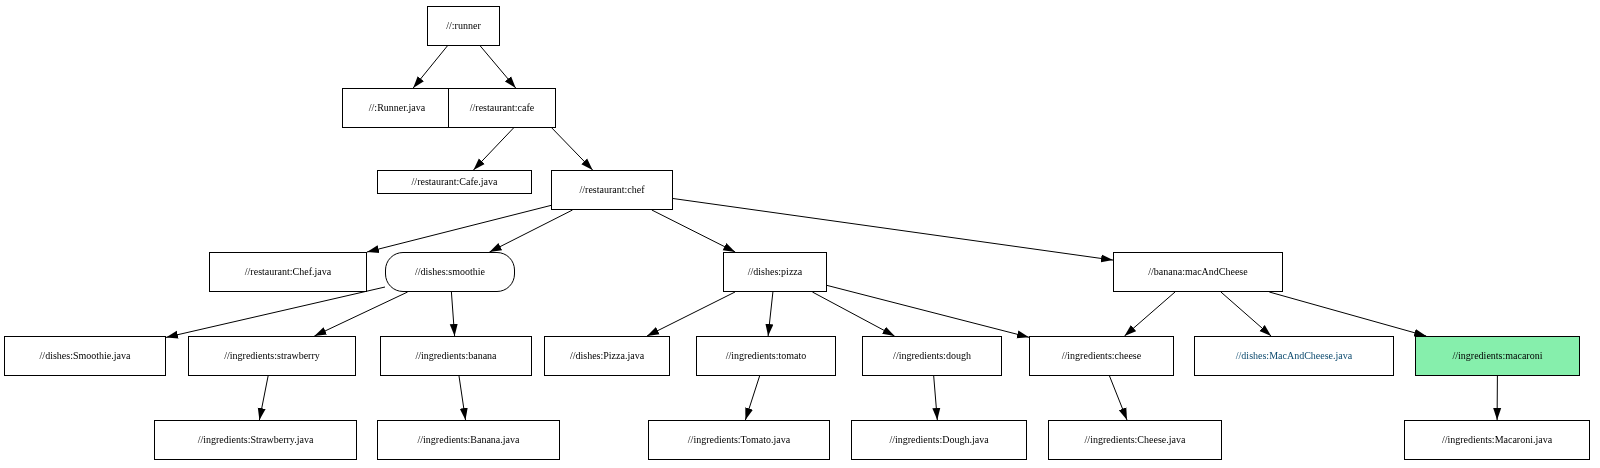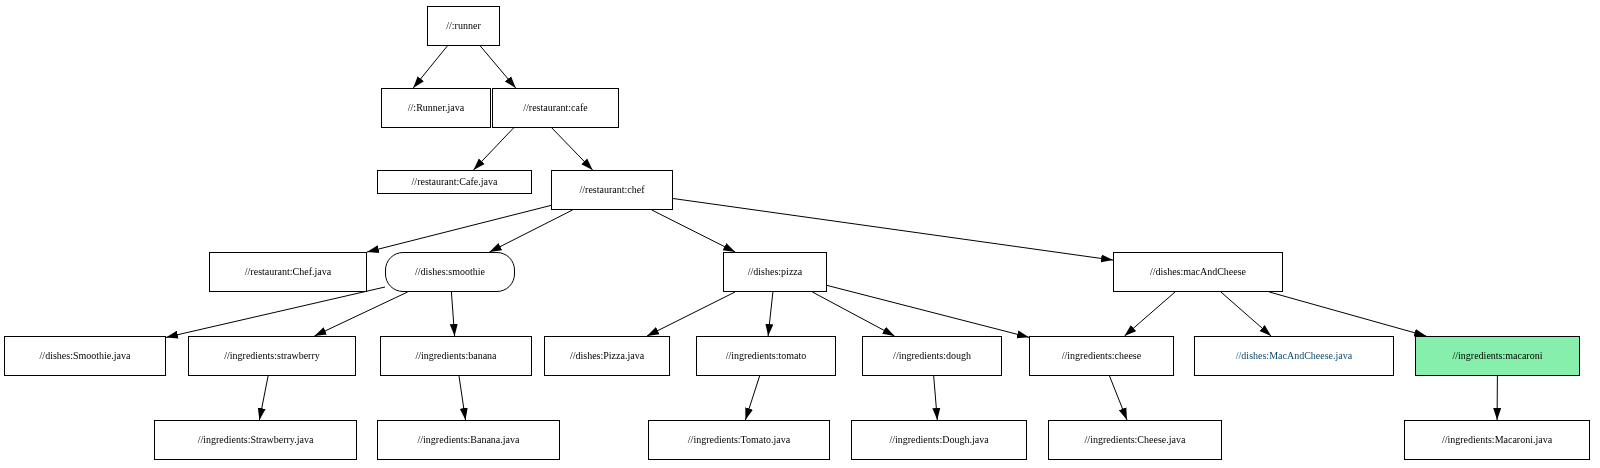--- a/index.html
+++ b/index.html
@@ -64,28 +64,28 @@
         <line x1="933.7" y1="376.0" x2="937.3" y2="420.0" stroke="#000000" stroke-width="1" marker-end="url(#arrowhead)"></line>
         <line x1="1109.5" y1="376.0" x2="1127.0" y2="420.0" stroke="#000000" stroke-width="1" marker-end="url(#arrowhead)"></line>
         <line x1="1175.0" y1="292.0" x2="1124.5" y2="336.0" stroke="#000000" stroke-width="1" marker-end="url(#arrowhead)"></line>
         <line x1="1220.9" y1="292.0" x2="1271.1" y2="336.0" stroke="#000000" stroke-width="1" marker-end="url(#arrowhead)"></line>
         <line x1="1269.3" y1="292.0" x2="1426.2" y2="336.0" stroke="#000000" stroke-width="1" marker-end="url(#arrowhead)"></line>
         <line x1="1497.4" y1="376.0" x2="1497.1" y2="420.0" stroke="#000000" stroke-width="1" marker-end="url(#arrowhead)"></line>
       </g>
   </svg>
 
 <div class="node" style="left: 427px; top: 6px; width: 73px; height: 40px; background: rgb(255, 255, 255); border-color: rgb(0, 0, 0); color: rgb(0, 0, 0);">//:runner</div>
-    <div class="node" style="left: 342px; top: 88px; width: 110px; height: 40px; background: rgb(255, 255, 255); border-color: rgb(0, 0, 0); color: rgb(0, 0, 0); margin-left: 39px;">//:Runner.java</div>
-    <div class="node" style="left: 492px; top: 88px; width: 127px; height: 40px; background: rgb(255, 255, 255); border-color: rgb(0, 0, 0); color: rgb(0, 0, 0);">//restaurant:cafe</div>
+    <div class="node" style="left: 342px; top: 88px; width: 110px; height: 40px; background: rgb(255, 255, 255); border-color: rgb(0, 0, 0); color: rgb(0, 0, 0);">//:Runner.java</div>
+    <div class="node" style="left: 448px; top: 88px; width: 108px; height: 40px; background: rgb(255, 255, 255); border-color: rgb(0, 0, 0); color: rgb(0, 0, 0);">//restaurant:cafe</div>
     <div class="node" style="left: 377px; top: 170px; width: 155px; height: 24px; background: rgb(255, 255, 255); border-color: rgb(0, 0, 0); color: rgb(0, 0, 0);">//restaurant:Cafe.java</div>
     <div class="node" style="left: 551px; top: 170px; width: 122px; height: 40px; background: rgb(255, 255, 255); border-color: rgb(0, 0, 0); color: rgb(0, 0, 0);">//restaurant:chef</div>
     <div class="node" style="left: 209px; top: 252px; width: 158px; height: 40px; background: rgb(255, 255, 255); border-color: rgb(0, 0, 0); color: rgb(0, 0, 0);">//restaurant:Chef.java</div>
     <div class="node" style="left: 385px; top: 252px; width: 130px; height: 40px; background: rgb(255, 255, 255); border-color: rgb(0, 0, 0); color: rgb(0, 0, 0); border-radius: 18px;">//dishes:smoothie</div>
     <div class="node" style="left: 723px; top: 252px; width: 104px; height: 40px; background: rgb(255, 255, 255); border-color: rgb(0, 0, 0); color: rgb(0, 0, 0);">//dishes:pizza</div>
-    <div class="node" style="left: 1113px; top: 252px; width: 170px; height: 40px; background: rgb(255, 255, 255); border-color: rgb(0, 0, 0); color: rgb(0, 0, 0);">//dishes:macAndCheese</div>
+    <div class="node" style="left: 1113px; top: 252px; width: 170px; height: 40px; background: rgb(255, 255, 255); border-color: rgb(0, 0, 0); color: rgb(0, 0, 0);">//banana:macAndCheese</div>
     <div class="node" style="left: 4px; top: 336px; width: 162px; height: 40px; background: rgb(255, 255, 255); border-color: rgb(0, 0, 0); color: rgb(0, 0, 0);">//dishes:Smoothie.java</div>
     <div class="node" style="left: 188px; top: 336px; width: 168px; height: 40px; background: rgb(255, 255, 255); border-color: rgb(0, 0, 0); color: rgb(0, 0, 0);">//ingredients:strawberry</div>
     <div class="node" style="left: 380px; top: 336px; width: 152px; height: 40px; background: rgb(255, 255, 255); border-color: rgb(0, 0, 0); color: rgb(0, 0, 0);">//ingredients:banana</div>
     <div class="node" style="left: 544px; top: 336px; width: 126px; height: 40px; background: rgb(255, 255, 255); border-color: rgb(0, 0, 0); color: rgb(0, 0, 0);">//dishes:Pizza.java</div>
     <div class="node" style="left: 696px; top: 336px; width: 140px; height: 40px; background: rgb(255, 255, 255); border-color: rgb(0, 0, 0); color: rgb(0, 0, 0);">//ingredients:tomato</div>
     <div class="node" style="left: 862px; top: 336px; width: 140px; height: 40px; background: rgb(255, 255, 255); border-color: rgb(0, 0, 0); color: rgb(0, 0, 0);">//ingredients:dough</div>
     <div class="node" style="left: 1029px; top: 336px; width: 145px; height: 40px; background: rgb(255, 255, 255); border-color: rgb(0, 0, 0); color: rgb(0, 0, 0);">//ingredients:cheese</div>
     <div class="node" style="left: 1194px; top: 336px; width: 200px; height: 40px; background: rgb(255, 255, 255); border-color: rgb(0, 0, 0); color: #0c4a6e;">//dishes:MacAndCheese.java</div>
     <div class="node" style="left: 1415px; top: 336px; width: 165px; height: 40px; background: #86efac; border-color: rgb(0, 0, 0); color: rgb(0, 0, 0);">//ingredients:macaroni</div>
     <div class="node" style="left: 154px; top: 420px; width: 203px; height: 40px; background: rgb(255, 255, 255); border-color: rgb(0, 0, 0); color: rgb(0, 0, 0);">//ingredients:Strawberry.java</div>

